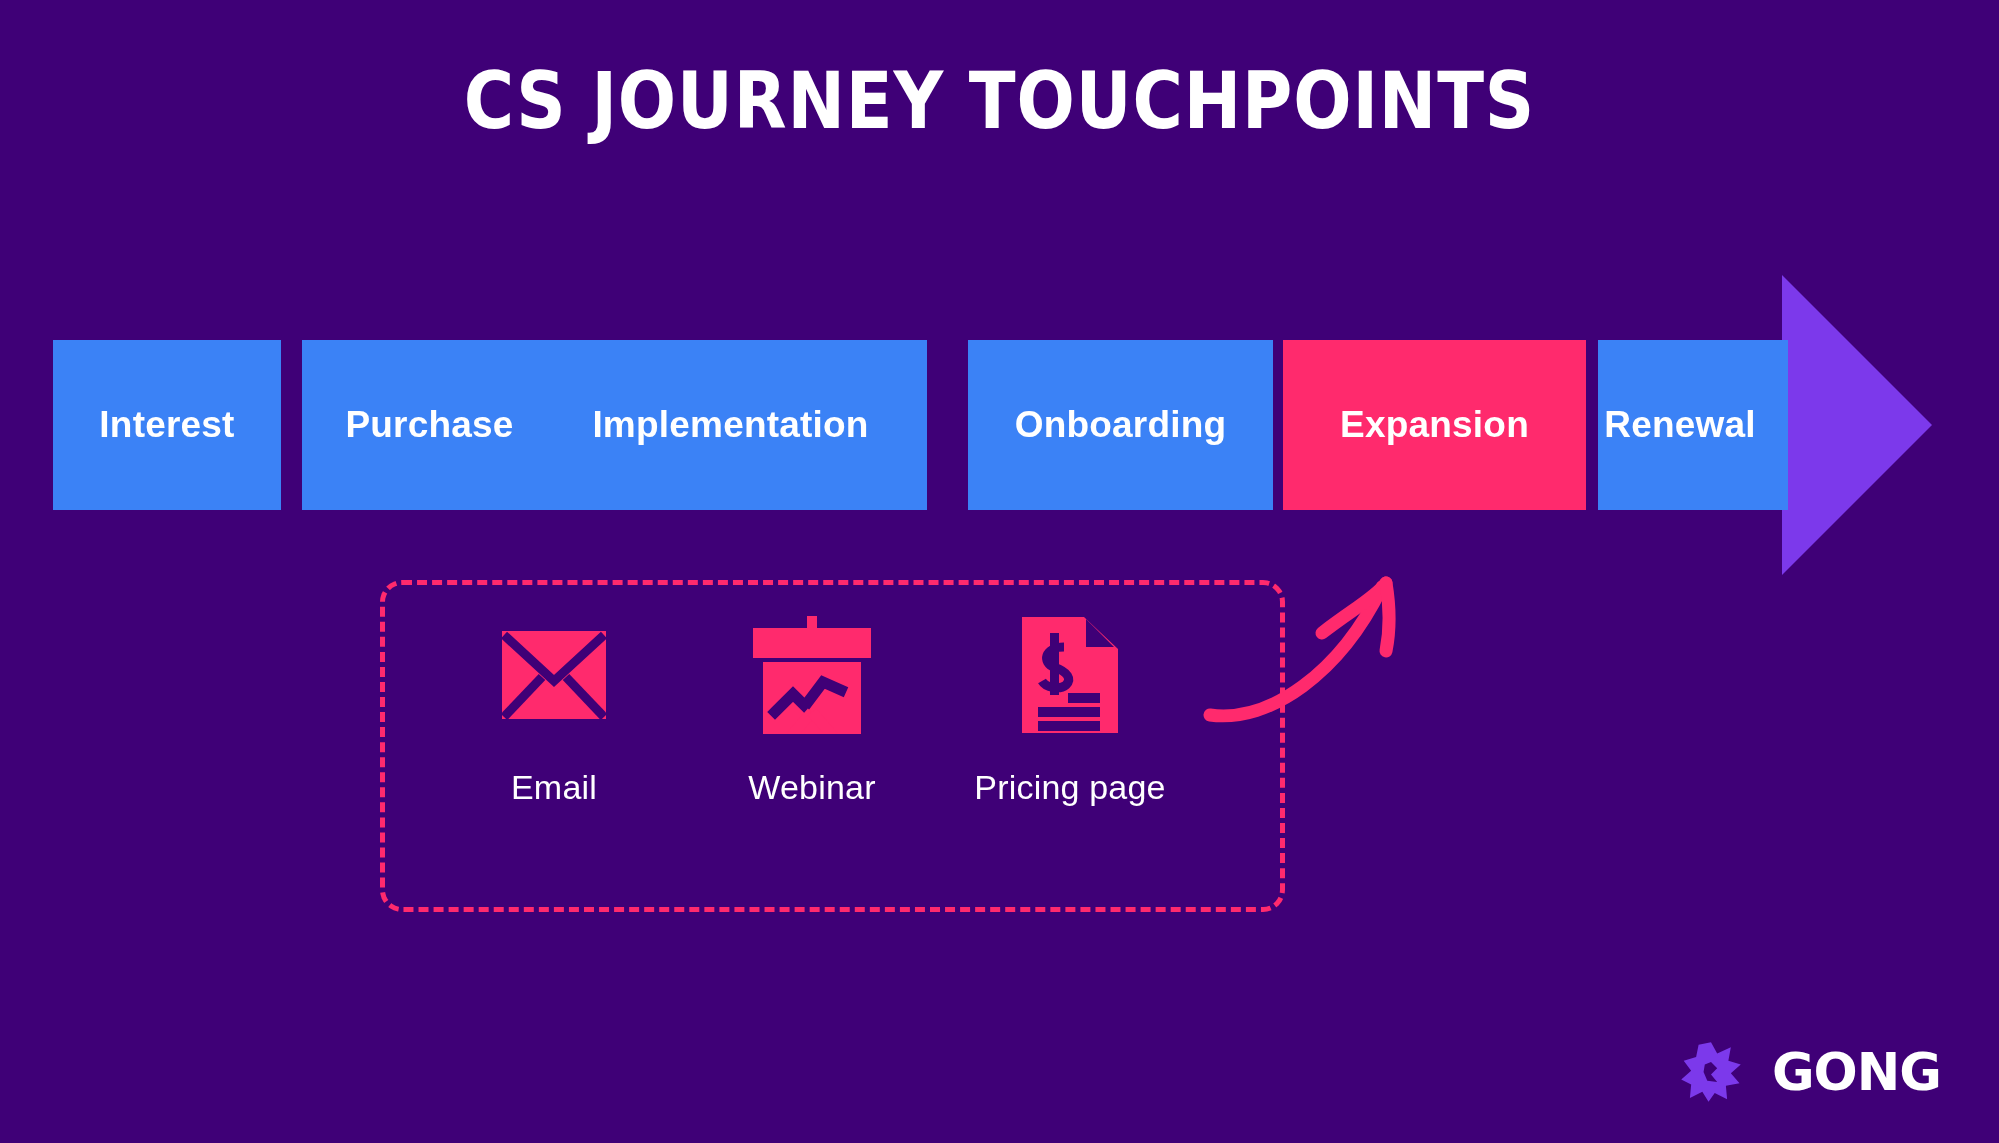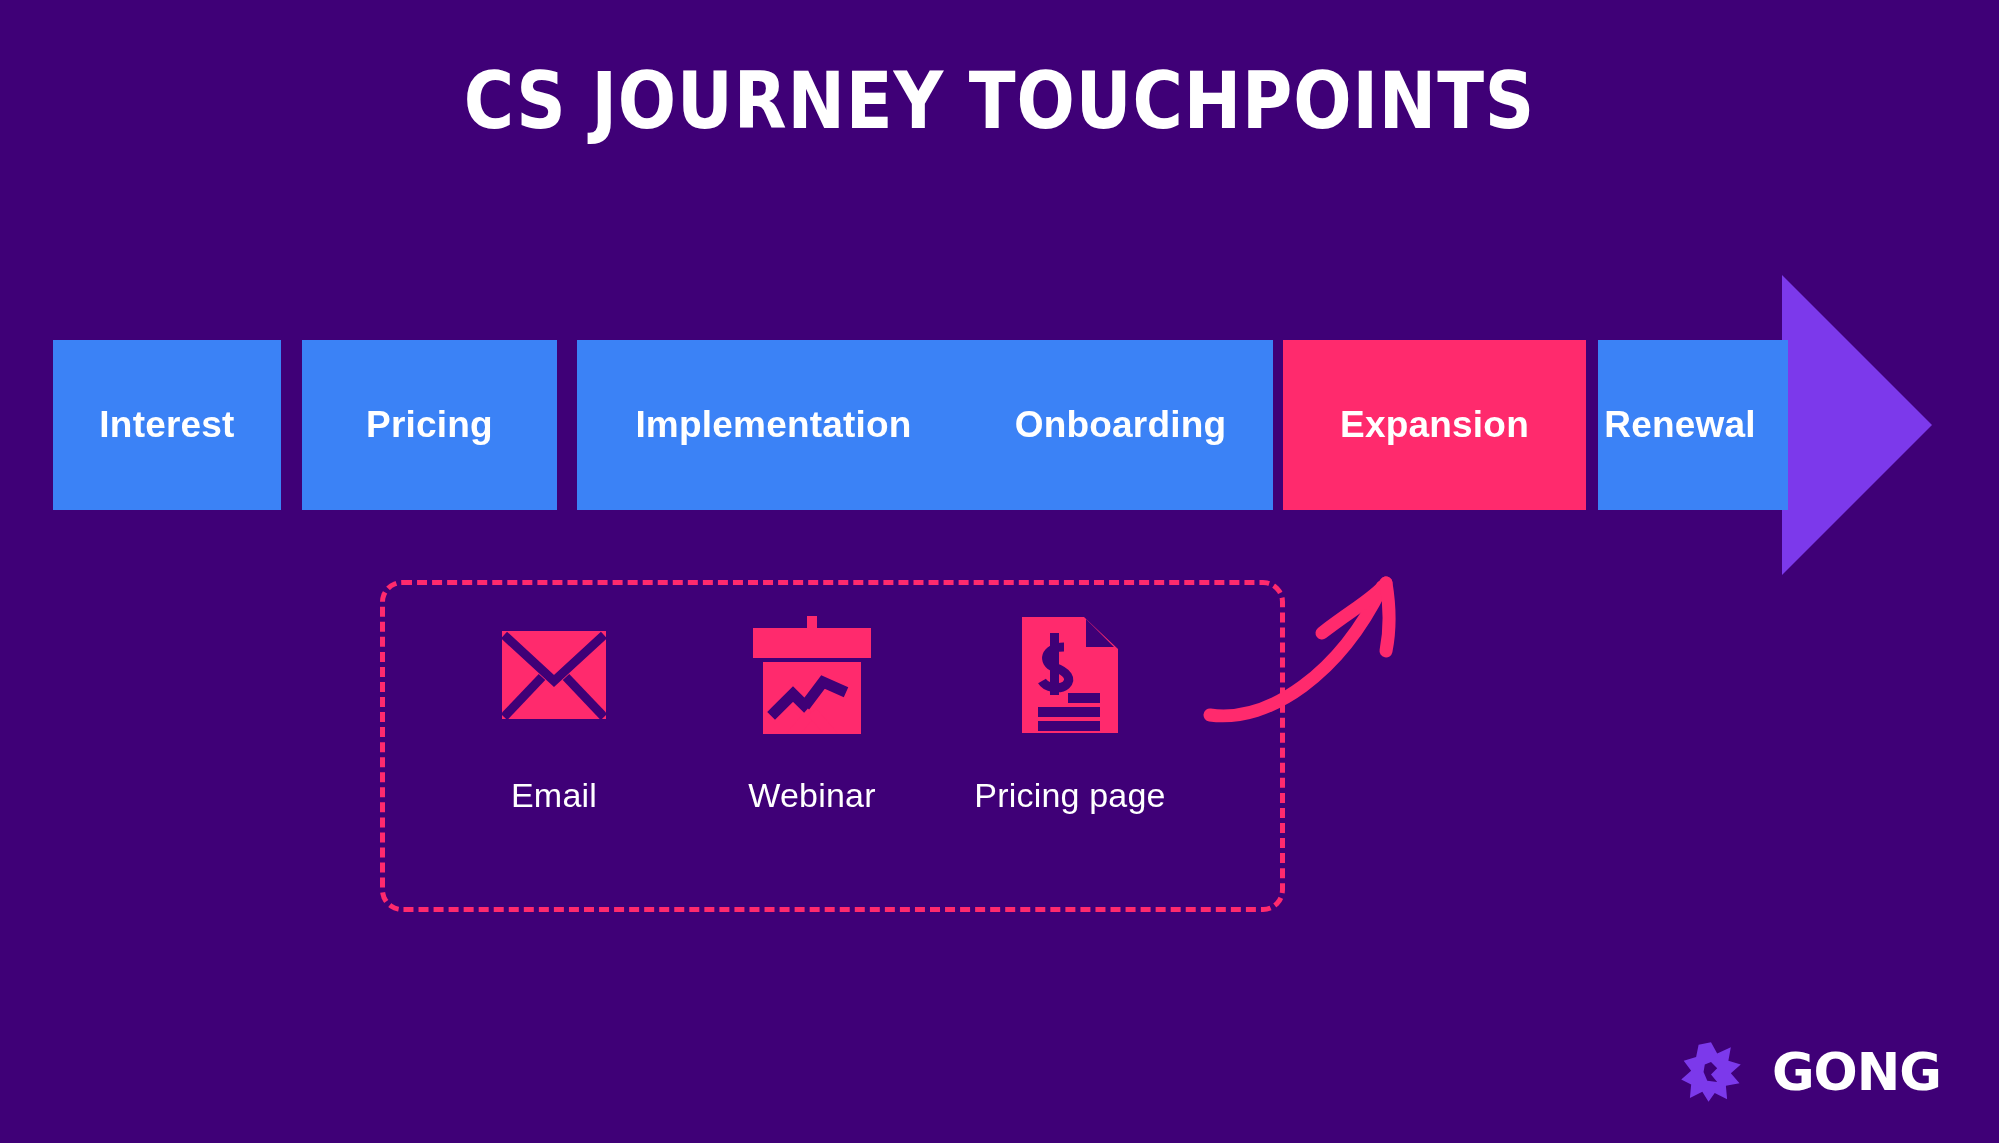--- a/index.html
+++ b/index.html
@@ -113,21 +113,21 @@
     flex-direction: column;
     align-items: center;
   }
   .tp-icon {
     height: 130px;
     display: flex;
     align-items: center;
     justify-content: center;
   }
   .tp-label {
-    margin-top: 36px;
+    margin-top: 28px;
     color: #FFFFFF;
     font-size: 34px;
     font-weight: 400;
     letter-spacing: 0.2px;
     white-space: nowrap;
   }
 
   
   #growth-arrow {
     position: absolute;
@@ -167,24 +167,24 @@
 
     <div class="stage" id="arrow-head-wrap" style="left:0;width:0;height:0;background:none;">
       <div id="arrow-head"></div>
     </div>
 
     <div class="stage" id="stage-0" style="left:53px;  width:228px;">
       <span>Interest</span>
     </div>
 
     <div class="stage" id="stage-1" style="left:302px; width:255px;">
-      <span>Pricing</span>
-    </div>
-
-    <div class="stage" id="stage-2" style="left:577px; width:393px;">
+      <span>Purchase</span>
+    </div>
+
+    <div class="stage" id="stage-2" style="left:534px; width:393px;">
       <span>Implementation</span>
     </div>
 
     <div class="stage" id="stage-3" style="left:968px; width:305px;">
       <span>Onboarding</span>
     </div>
 
     <div class="stage accent" id="stage-4" style="left:1283px; width:303px;">
       <span>Expansion</span>
     </div>

